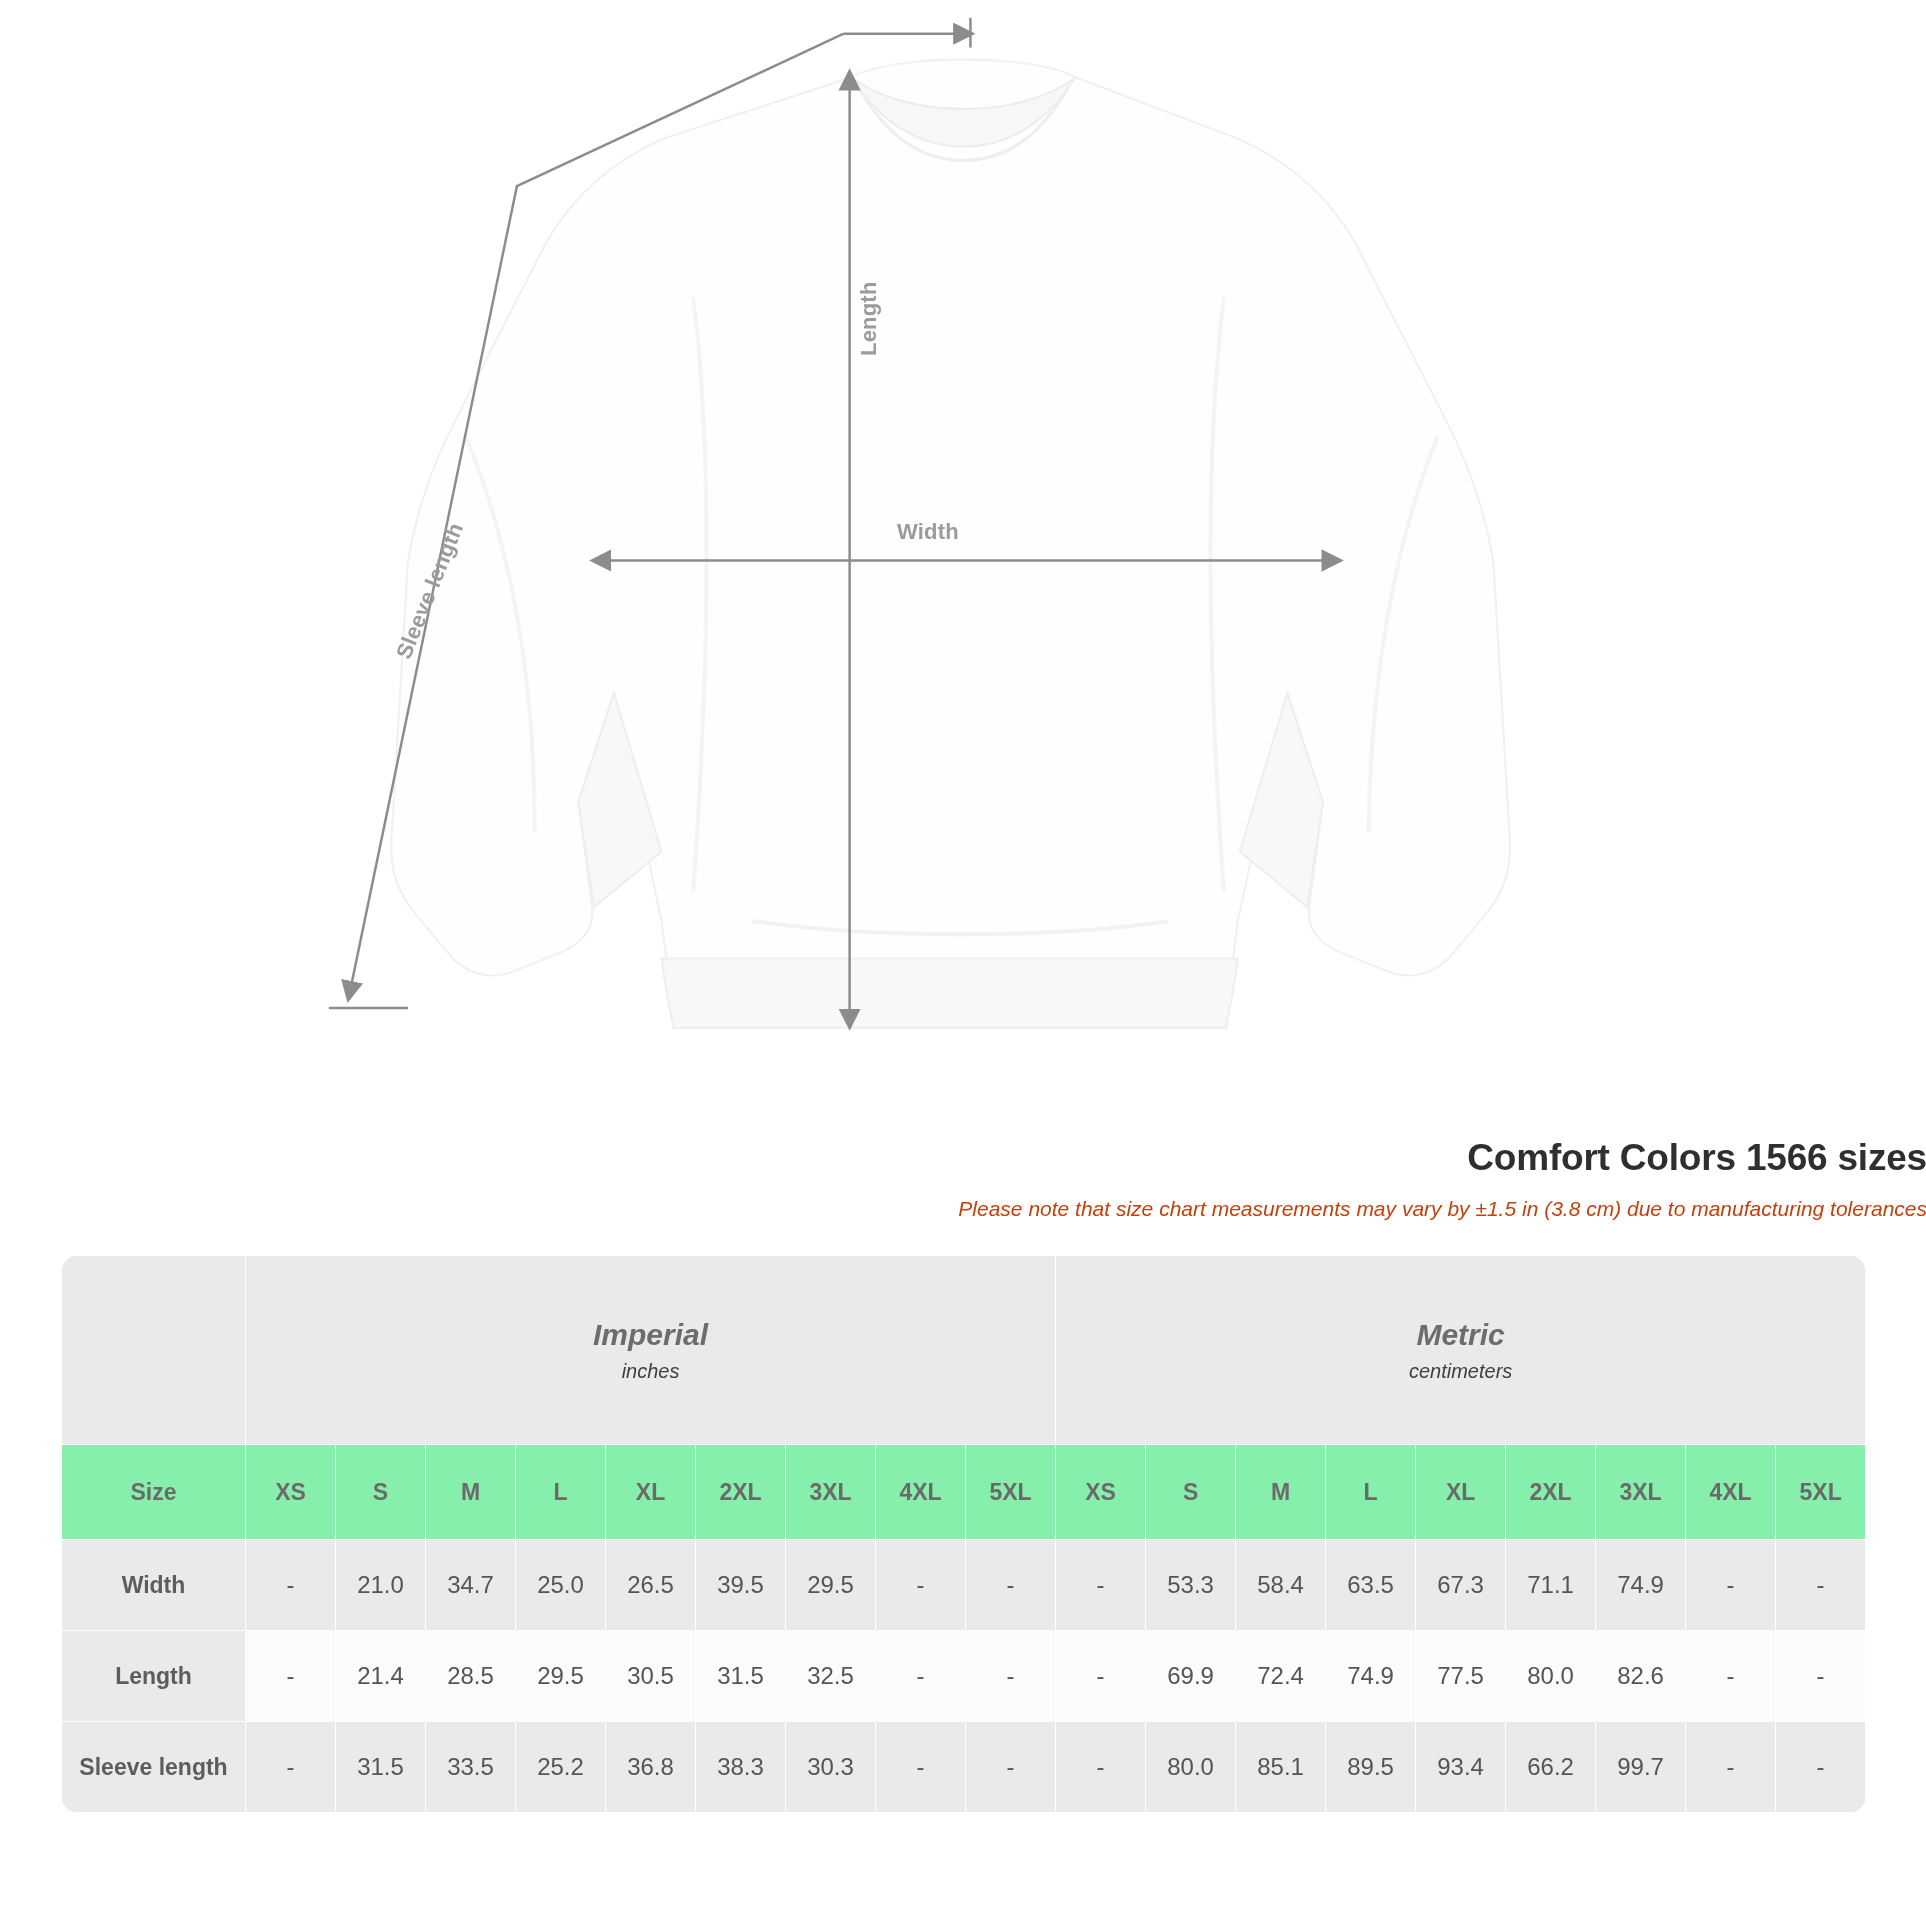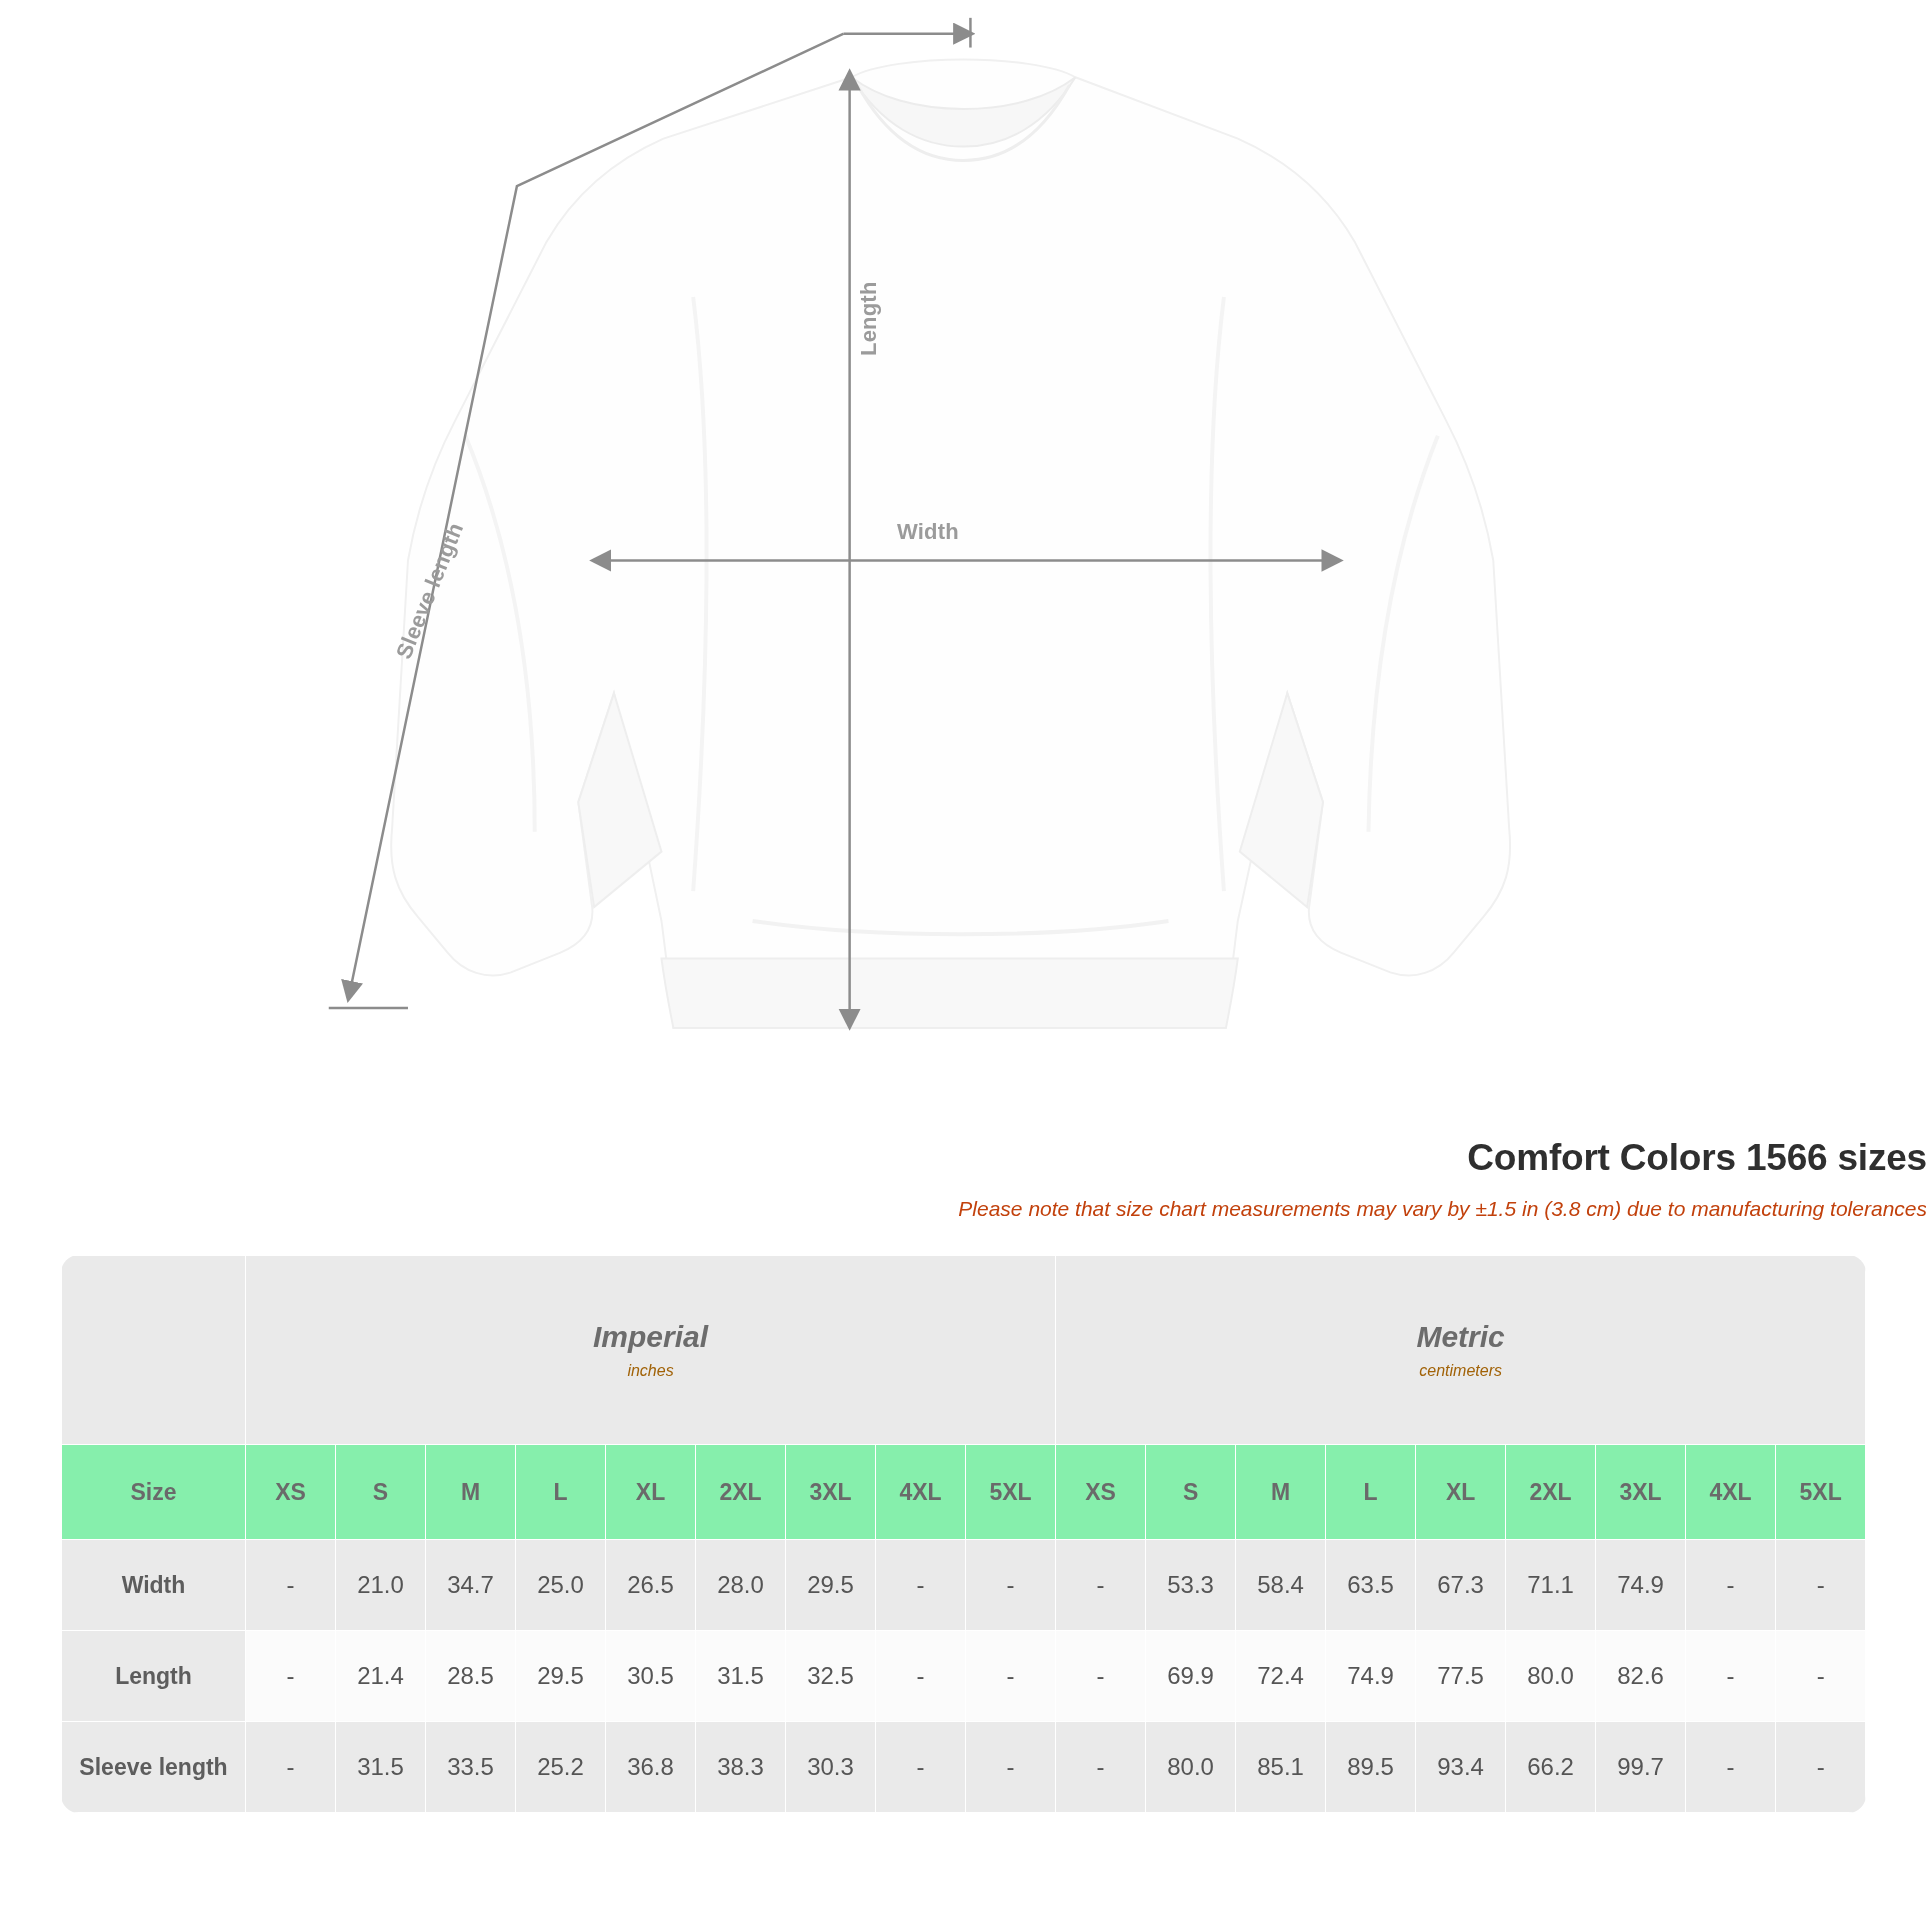--- a/index.html
+++ b/index.html
@@ -87,24 +87,24 @@
     background: #eaeaea;
     height: 189px;
     color: #6c6c6c;
   }
   .unit-head .u-name {
     font-size: 30px;
     font-weight: bold;
     font-style: italic;
   }
   .unit-head .u-sub {
-    font-size: 16px;
+    font-size: 20px;
     font-style: italic;
     margin-top: 8px;
-    color: #a16207;
+    color: #404040;
     font-weight: normal;
   }
   .col-head {
     background: #86efac;
     height: 95px;
     font-size: 23px;
     font-weight: bold;
     color: #6a6a6a;
   }
   .row-label {
@@ -276,21 +276,21 @@
       </thead>
       <tbody>
 
         <tr class="body-row alt">
           <td class="row-label">Width</td>
           <td class="val">-</td>
           <td class="val">21.0</td>
           <td class="val">34.7</td>
           <td class="val">25.0</td>
           <td class="val">26.5</td>
-          <td class="val">28.0</td>
+          <td class="val">39.5</td>
           <td class="val">29.5</td>
           <td class="val">-</td>
           <td class="val">-</td>
           <td class="val">-</td>
           <td class="val">53.3</td>
           <td class="val">58.4</td>
           <td class="val">63.5</td>
           <td class="val">67.3</td>
           <td class="val">71.1</td>
           <td class="val">74.9</td>

